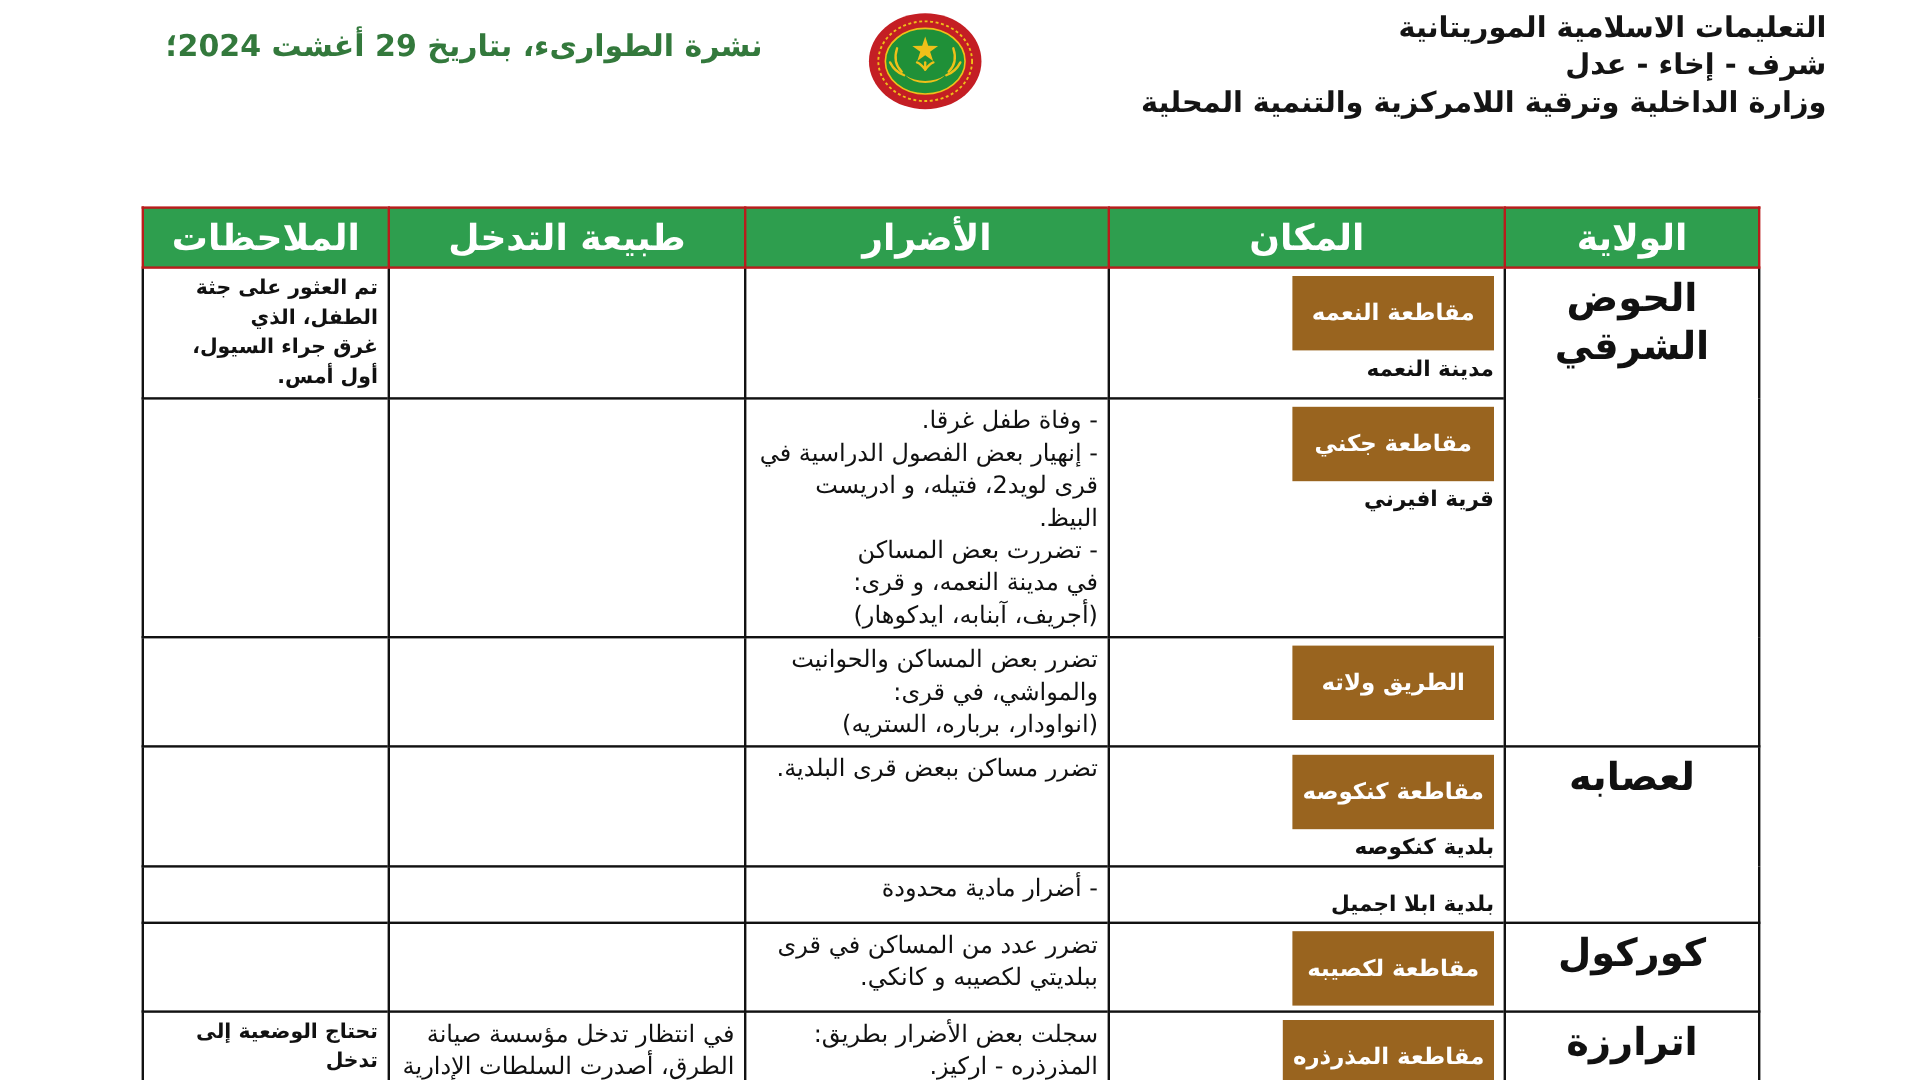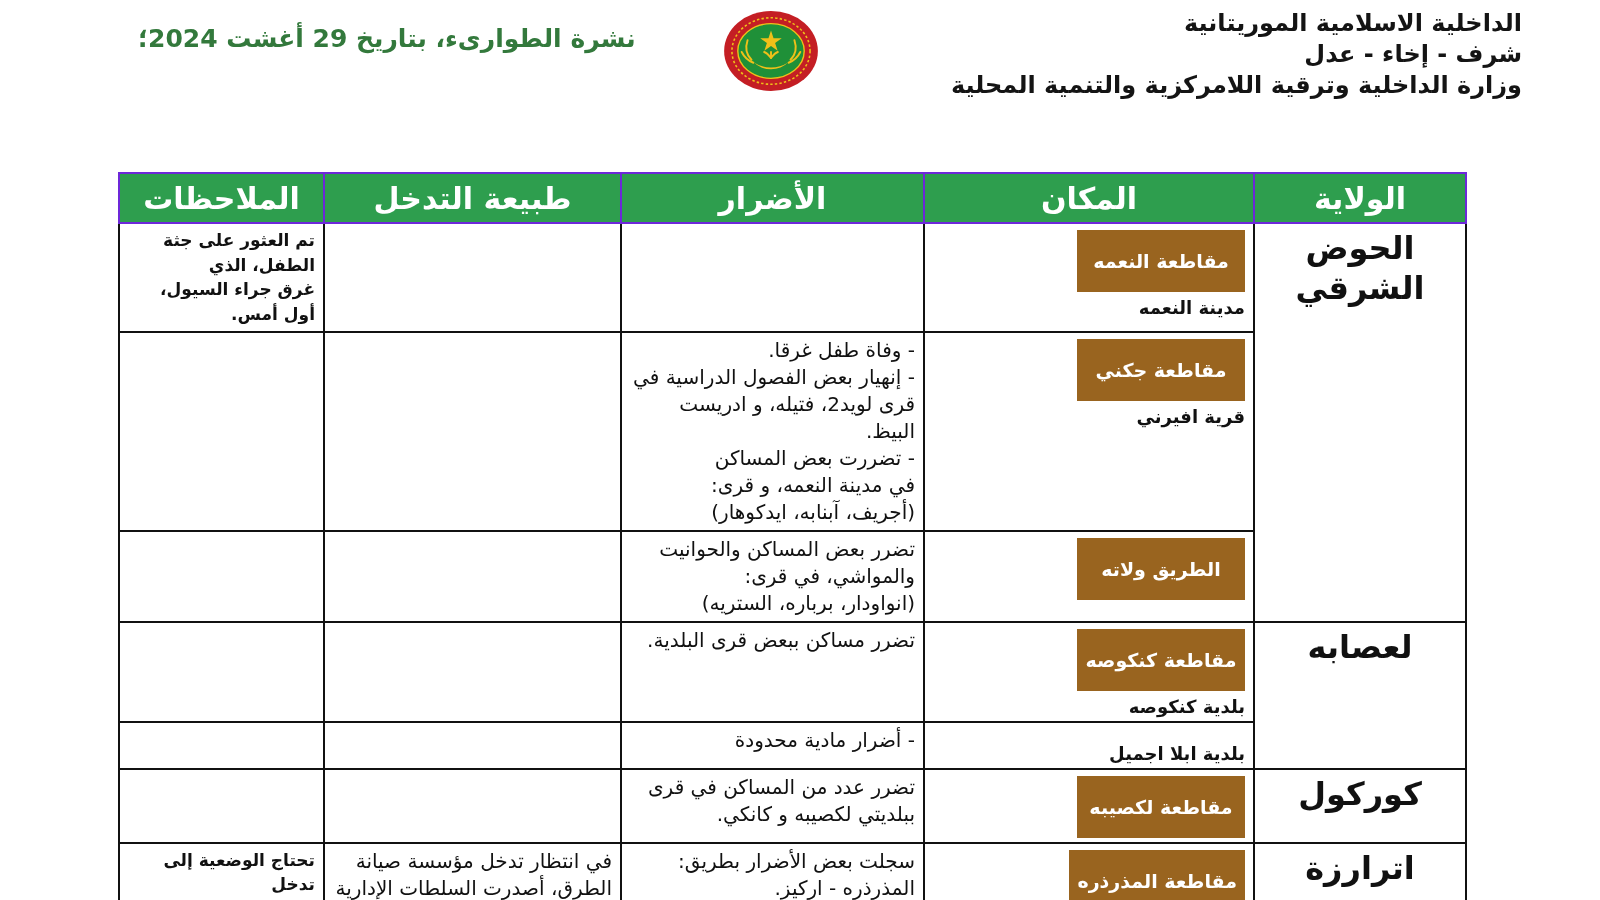--- a/index.html
+++ b/index.html
@@ -40,21 +40,21 @@
     background:#fff;
   }
   .report-table col.c-wilaya{width:212px;}
   .report-table col.c-place{width:330px;}
   .report-table col.c-damage{width:303px;}
   .report-table col.c-interv{width:297px;}
   .report-table col.c-notes{width:205px;}
   .report-table th{
     background:var(--header_green,#2e9e4e);
     color:#fff; font-weight:bold; font-size:30px;
-    height:48px; border:2px solid #6d28d9; padding:0 6px;
+    height:48px; border:2px solid #b91c1c; padding:0 6px;
   }
   .report-table td{
     border:2px solid #111;
     vertical-align:top;
     padding:4px 8px;
   }
   .pre{ white-space:pre-line; }
   .cell-wilaya{
     text-align:center; font-weight:bold; font-size:32px; line-height:1.25;
     padding-top:8px;
@@ -75,21 +75,21 @@
   .cell-damage{ font-size:20px; text-align:right; line-height:1.35; }
   .cell-interv{ font-size:20px; text-align:right; line-height:1.35; }
   .cell-notes{ font-size:17px; text-align:right; line-height:1.45; font-weight:bold; }
 </style>
 </head>
 <body>
 
 <div class="page">
 
   <div class="gov-header">
-    <div>الداخلية الاسلامية الموريتانية</div>
+    <div>التعليمات الاسلامية الموريتانية</div>
     <div>شرف - إخاء - عدل</div>
     <div>وزارة الداخلية وترقية اللامركزية والتنمية المحلية</div>
   </div>
 
   <div class="bulletin-title">نشرة الطوارىء، بتاريخ 29 أغشت 2024؛</div>
 
   <svg class="seal" viewBox="0 0 100 86">
     <ellipse cx="50" cy="43" rx="48" ry="41" fill="#c41e24"></ellipse>
     <ellipse cx="50" cy="43" rx="40" ry="34" fill="none" stroke="#efc019" stroke-width="1.6" stroke-dasharray="2.5 2.2"></ellipse>
     <ellipse cx="50" cy="43" rx="34" ry="28" fill="#1f9038" stroke="#efc019" stroke-width="1.4"></ellipse>

